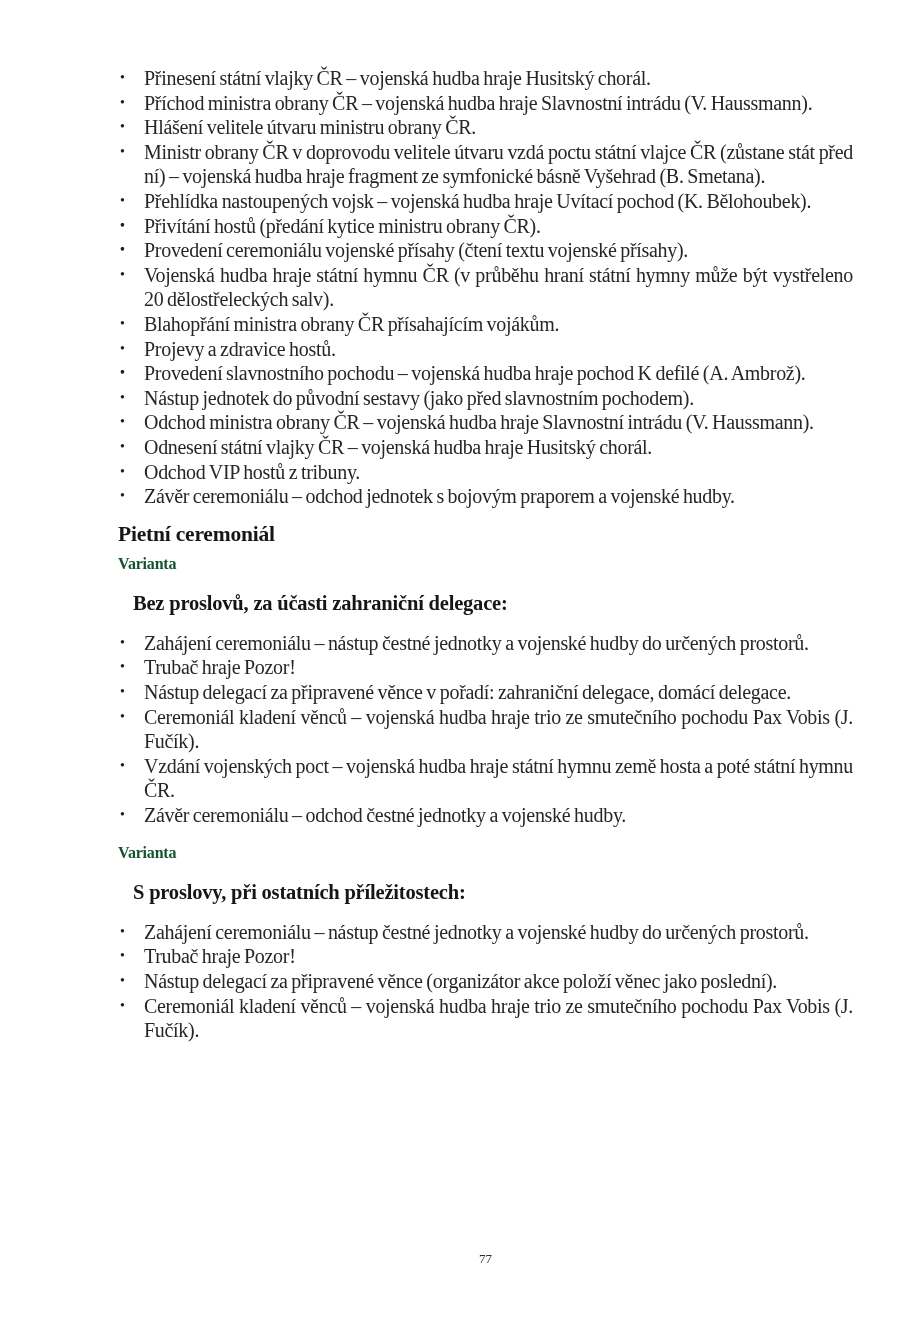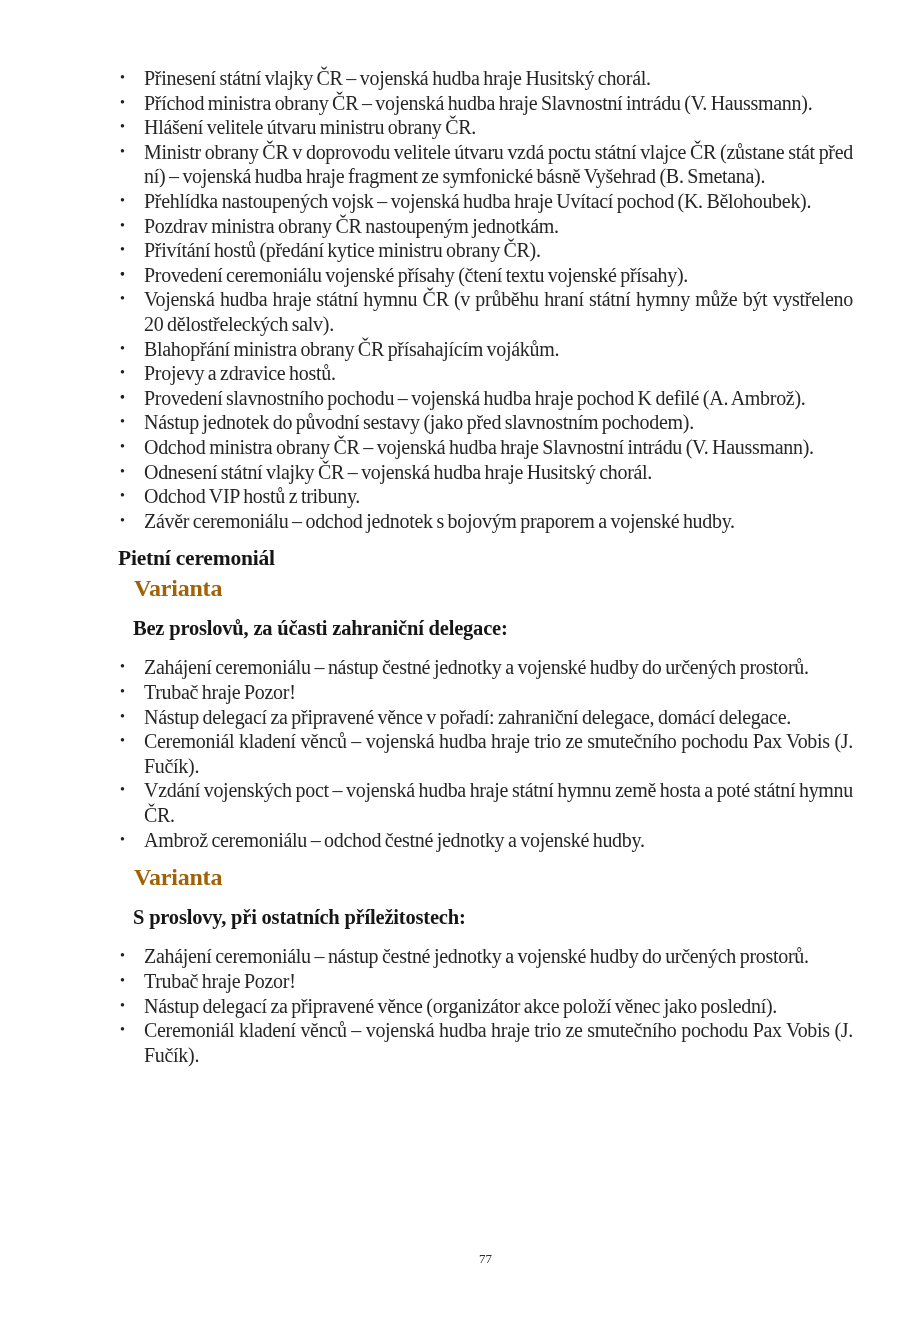--- a/index.html
+++ b/index.html
@@ -44,25 +44,25 @@
   .section-title {
     margin: 12px 0 0 0;
     font-size: 21.5px;
     line-height: 27px;
     font-weight: bold;
     color: #161616;
     letter-spacing: -0.2px;
   }
   .section-title span { display: block; }
   .variant-label {
-    margin: 4px 0 0 16px;
-    font-size: 24px;
+    margin: 4px 0 0 0;
+    font-size: 16px;
     line-height: 24.6px;
     font-weight: bold;
-    color: #a16207;
+    color: #14532d;
     letter-spacing: -0.2px;
   }
   .variant-label.second { margin-top: 13px; }
   .variant-subtitle {
     margin: 15px;
     font-size: 20.5px;
     line-height: 24.6px;
     font-weight: bold;
     color: #161616;
     letter-spacing: -0.2px;
@@ -105,21 +105,20 @@
         <span class="btext">Ministr obrany ČR v doprovodu velitele útvaru vzdá poctu státní vlajce ČR (zůstane stát před ní) – vojenská hudba hraje fragment ze symfonické básně Vyšehrad (B. Smetana).</span>
       </li>
 
       <li class="bitem">
         <span class="bullet">•</span>
         <span class="btext">Přehlídka nastoupených vojsk – vojenská hudba hraje Uvítací pochod (K. Bělohoubek).</span>
       </li>
 
       <li class="bitem">
         <span class="bullet">•</span>
-        <span class="btext">Pozdrav ministra obrany ČR nastoupeným jednotkám.</span>
       </li>
 
       <li class="bitem">
         <span class="bullet">•</span>
         <span class="btext">Přivítání hostů (předání kytice ministru obrany ČR).</span>
       </li>
 
       <li class="bitem">
         <span class="bullet">•</span>
       </li>
@@ -208,21 +207,21 @@
         <span class="btext">Ceremoniál kladení věnců – vojenská hudba hraje trio ze smutečního pochodu Pax Vobis (J. Fučík).</span>
       </li>
 
       <li class="bitem">
         <span class="bullet">•</span>
         <span class="btext">Vzdání vojenských poct – vojenská hudba hraje státní hymnu země hosta a poté státní hymnu ČR.</span>
       </li>
 
       <li class="bitem">
         <span class="bullet">•</span>
-        <span class="btext">Ambrož ceremoniálu – odchod čestné jednotky a vojenské hudby.</span>
+        <span class="btext">Závěr ceremoniálu – odchod čestné jednotky a vojenské hudby.</span>
       </li>
     </ul>
 
   <p class="variant-label second">Varianta</p>
   <p class="variant-subtitle">S proslovy, při ostatních příležitostech:</p>
 
   <ul class="blist variant-list">
 
       <li class="bitem">
         <span class="bullet">•</span>

